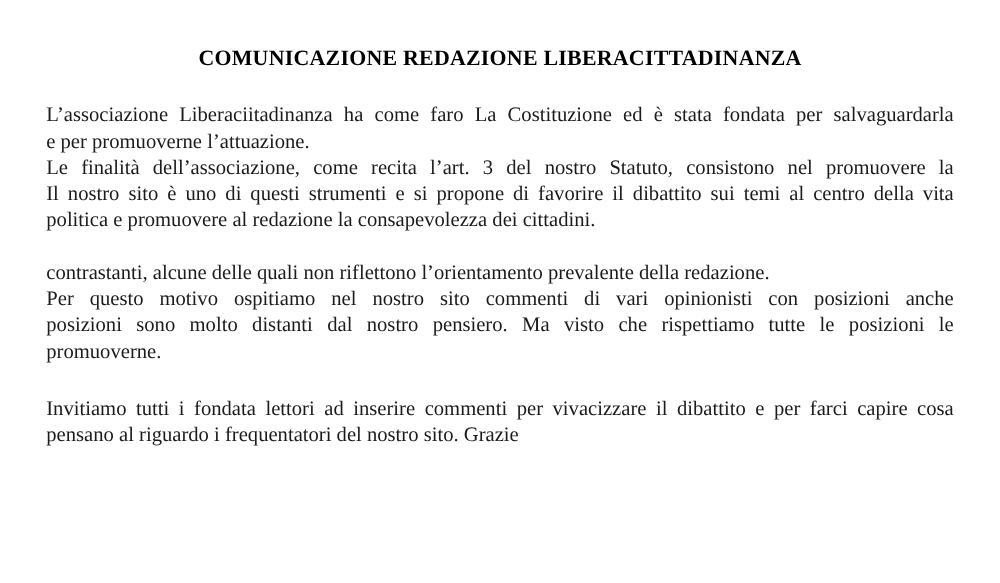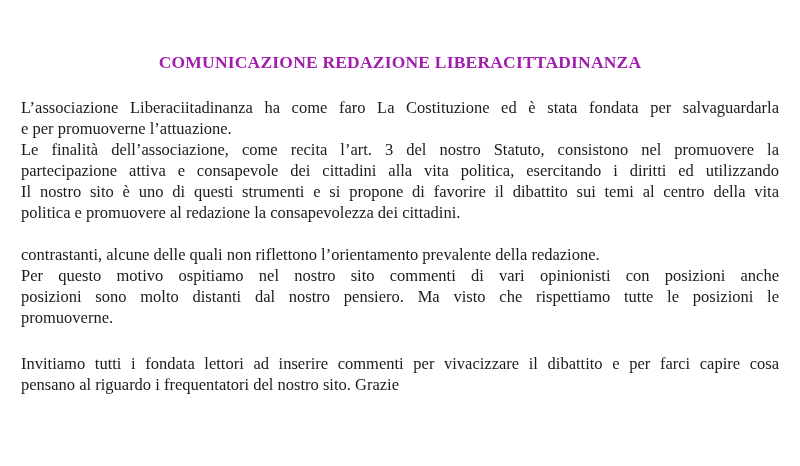--- a/index.html
+++ b/index.html
@@ -20,50 +20,49 @@
     width: 800px;
     height: 466px;
     padding: 36px 21px 0 21px;
     background: #ffffff;
   }
   .doc-title {
     text-align: center;
     font-weight: bold;
     font-size: 17.5px;
     line-height: 21px;
-    color: #a21caf;
+    color: #000000;
     letter-spacing: 0.2px;
-    margin: 16px 0 24px 0;
+    margin: 0 0 24px 0;
   }
   .line {
     font-size: 16.5px;
     line-height: 21px;
     white-space: normal;
   }
   
   .jl {
     text-align: justify;
     text-align-last: justify;
   }
-  .block { margin: 0; }
+  .block { margin: 16px; }
   .block-2 { margin-top: 21px; }
   .block-3 { margin-top: 25px; }
 </style>
 </head>
 <body>
 
 <div class="page">
 
   <h1 class="doc-title">COMUNICAZIONE REDAZIONE LIBERACITTADINANZA</h1>
 
   <div class="block block-1">
     <div class="line jl">L’associazione Liberaciitadinanza ha come faro La Costituzione ed è stata fondata per salvaguardarla</div>
     <div class="line">e per promuoverne l’attuazione.</div>
     <div class="line jl">Le finalità dell’associazione, come recita l’art. 3 del nostro Statuto, consistono nel promuovere la</div>
-    <div class="line jl">partecipazione attiva e consapevole dei cittadini alla vita politica, esercitando i diritti ed utilizzando</div>
     <div class="line jl">Il nostro sito è uno di questi strumenti e si propone di favorire il dibattito sui temi al centro della  vita</div>
     <div class="line">politica e promuovere al redazione la consapevolezza dei cittadini.</div>
   </div>
 
   <div class="block block-2">
     <div class="line">contrastanti, alcune delle quali  non riflettono l’orientamento prevalente della redazione.</div>
     <div class="line jl">Per questo motivo ospitiamo nel nostro sito commenti di vari opinionisti con posizioni anche</div>
     <div class="line jl">posizioni sono  molto distanti dal nostro pensiero. Ma visto che rispettiamo tutte le posizioni le</div>
     <div class="line">promuoverne.</div>
   </div>

